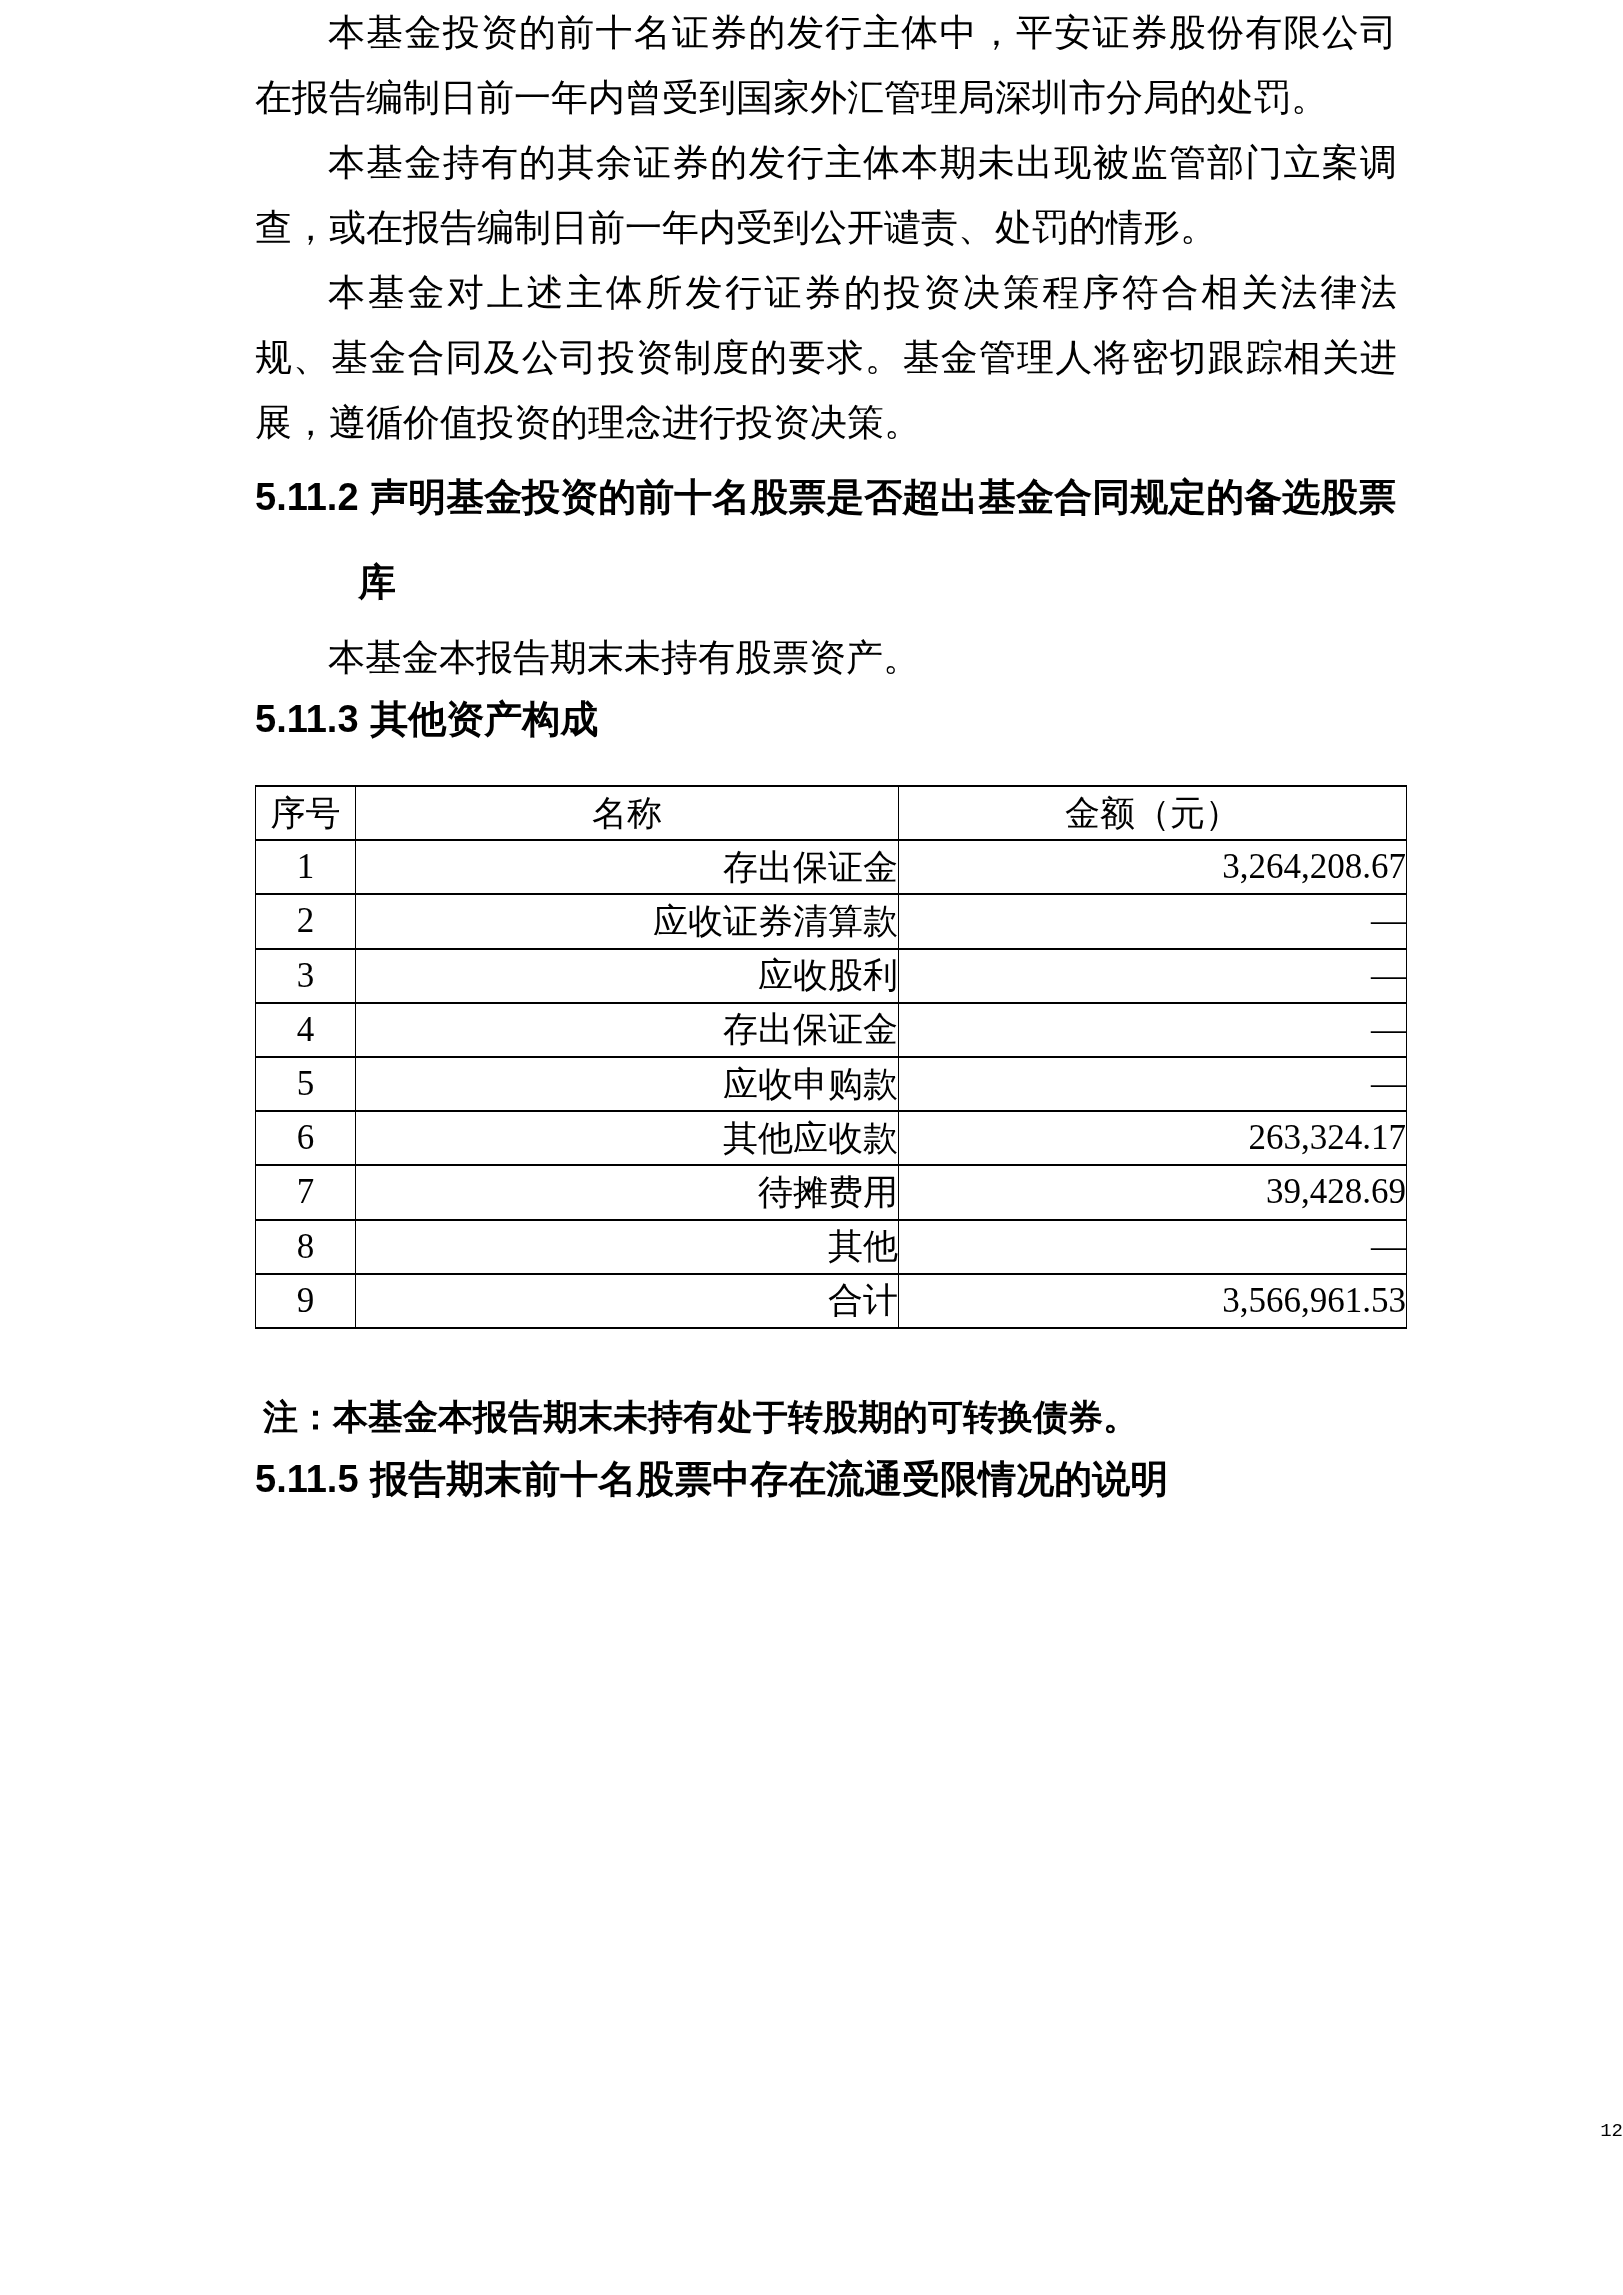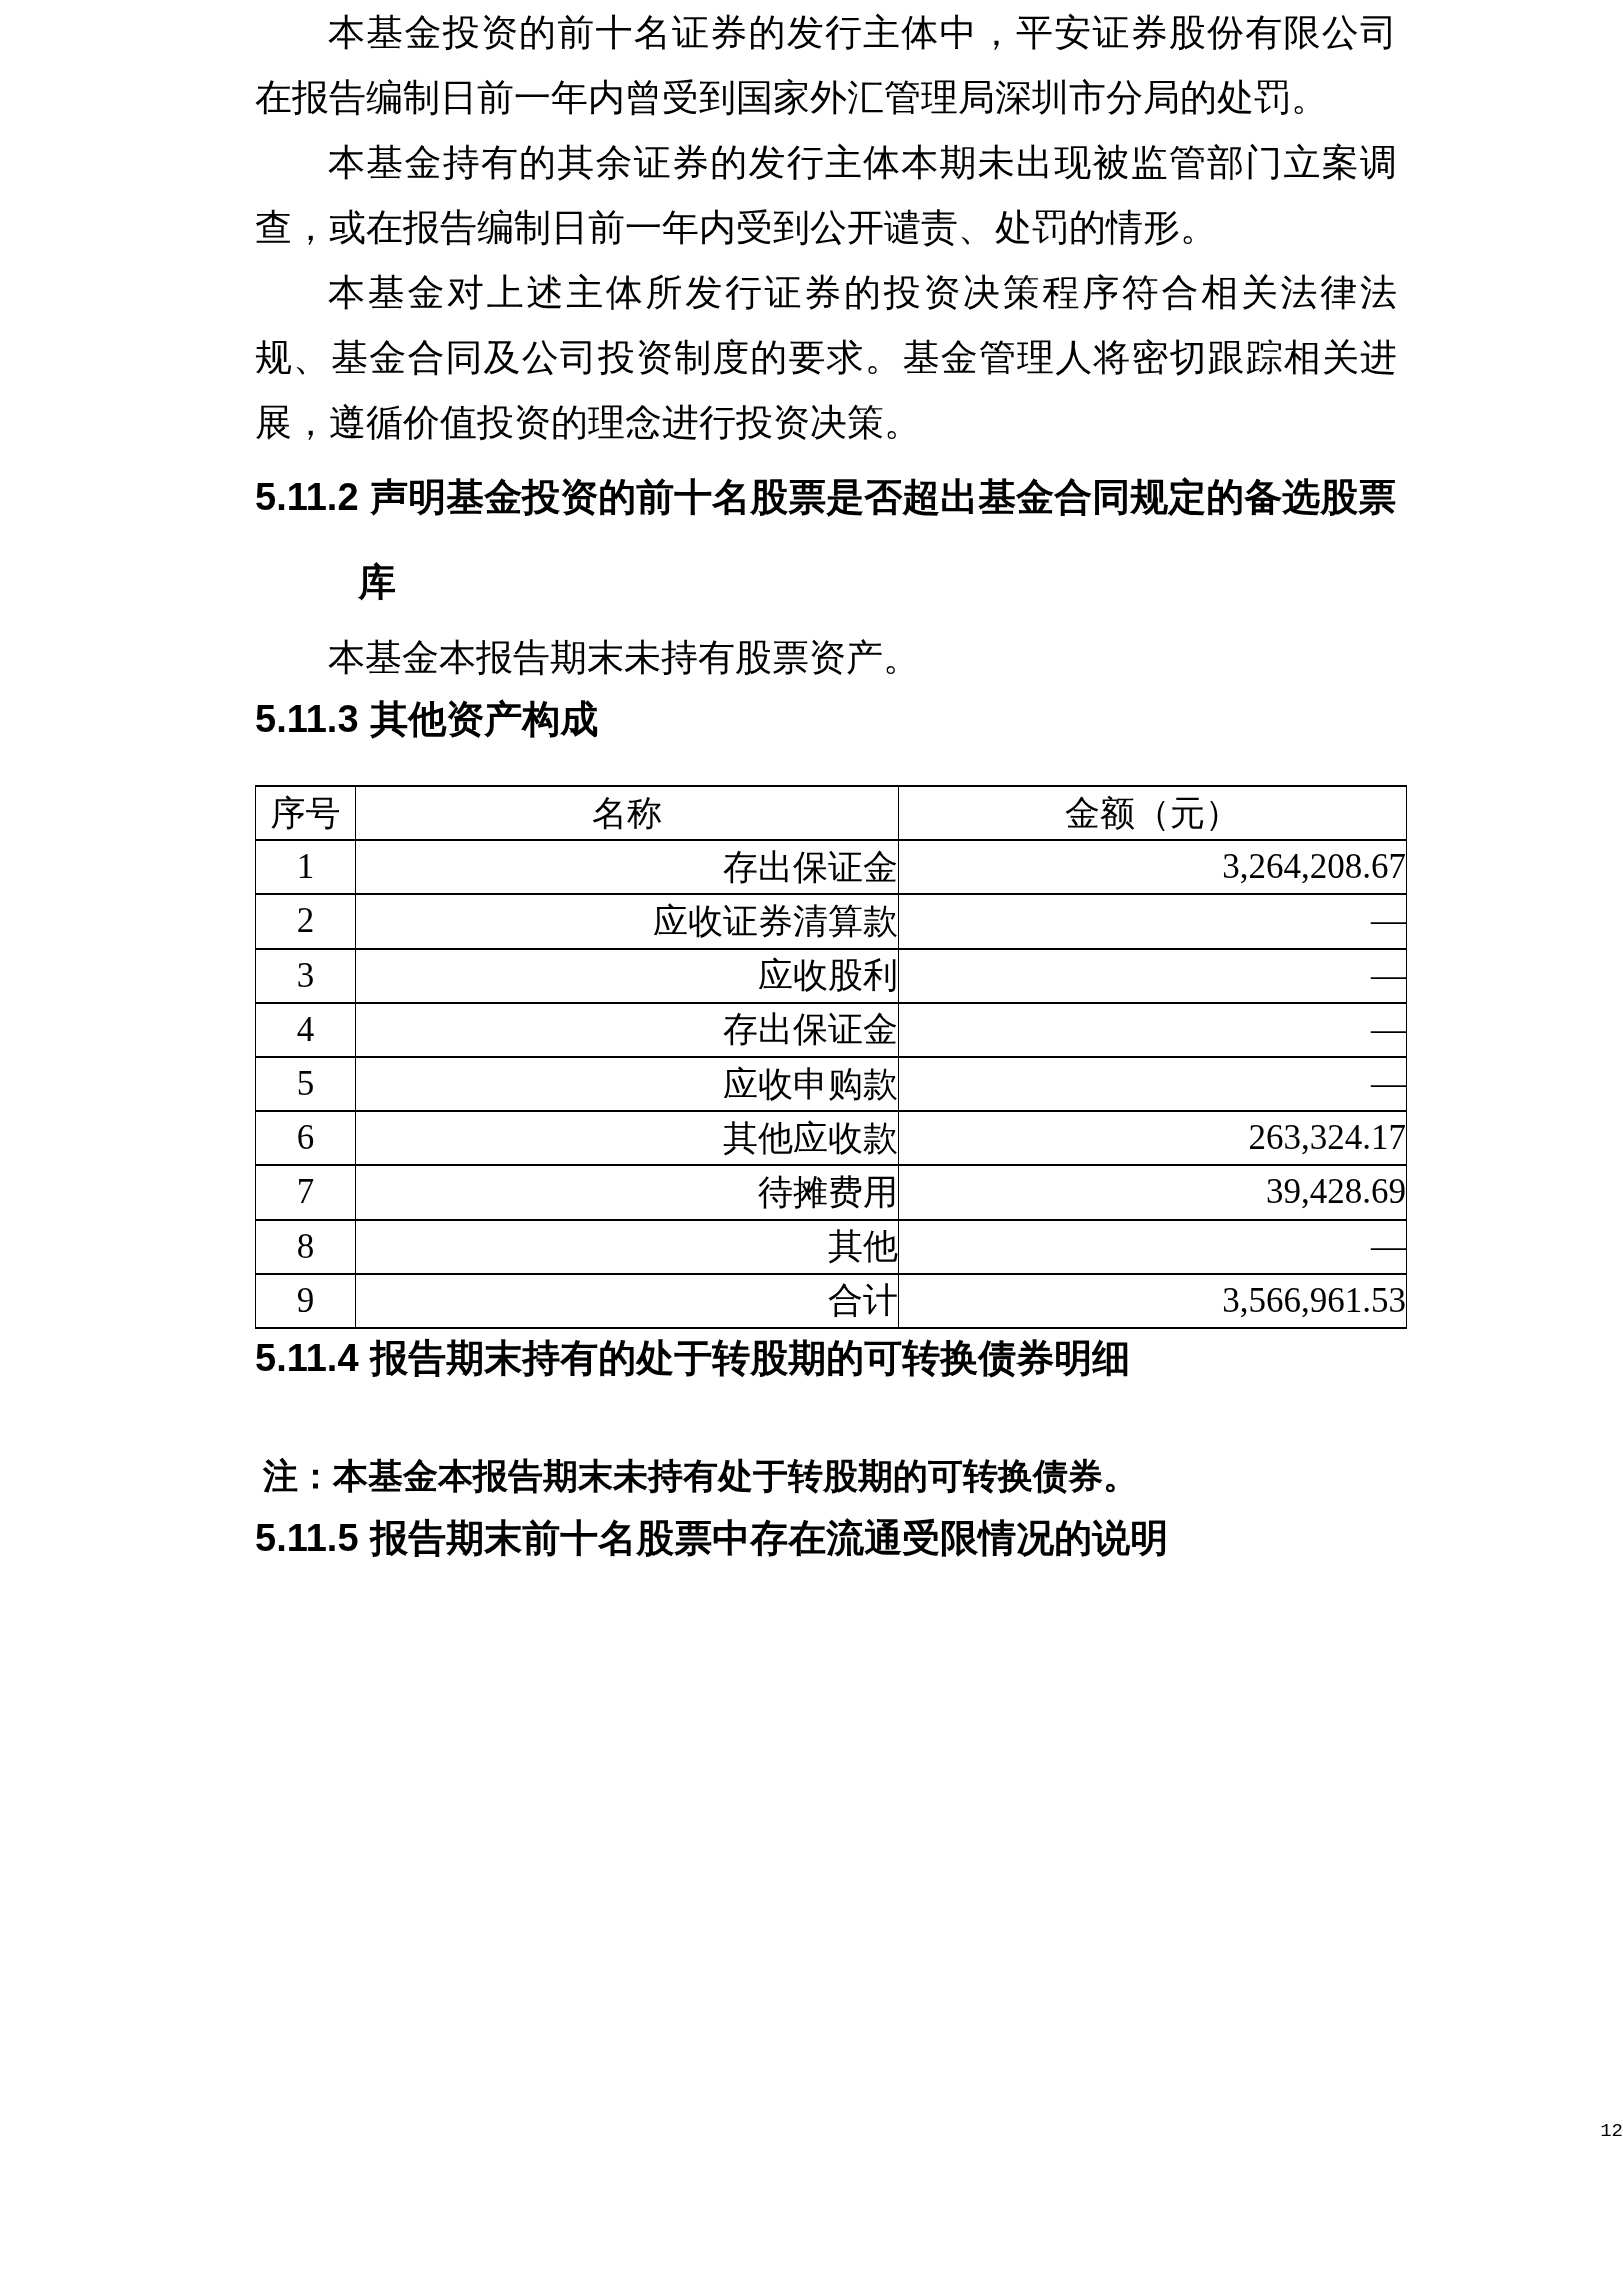--- a/index.html
+++ b/index.html
@@ -161,21 +161,20 @@
           <td class="cell-amt">—</td>
         </tr>
         <tr>
           <td class="cell-idx">9</td>
           <td class="cell-name">合计</td>
           <td class="cell-amt">3,566,961.53</td>
         </tr>
       </tbody>
     </table>
 
-    <h2 class="sec-heading h5114"><span class="sec-num">5.11.4</span><span>报告期末持有的处于转股期的可转换债券明细</span></h2>
 
     <p class="note-para">注：本基金本报告期末未持有处于转股期的可转换债券。</p>
 
     <h2 class="sec-heading h5115"><span class="sec-num">5.11.5</span><span>报告期末前十名股票中存在流通受限情况的说明</span></h2>
 
   </div>
 
   <div class="page-number">12</div>
 </div>
 

